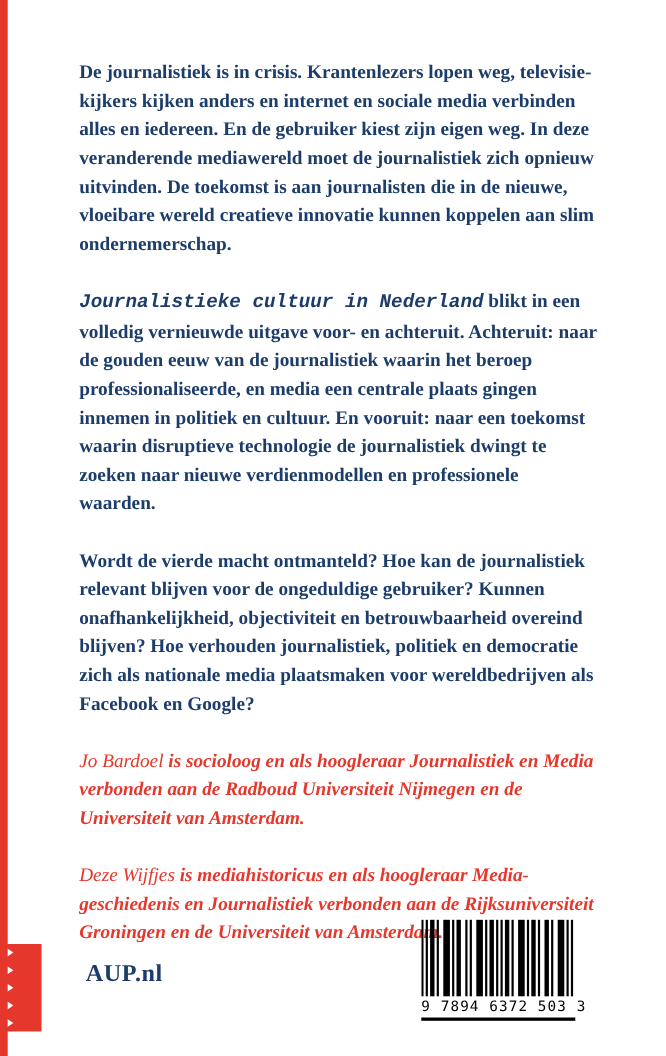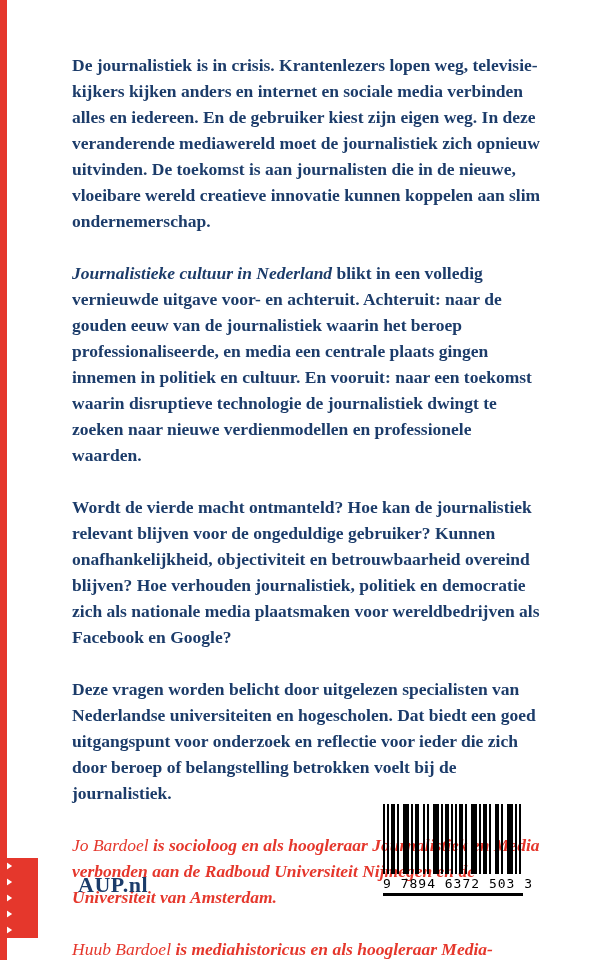--- a/index.html
+++ b/index.html
@@ -23,21 +23,21 @@
     right: 60px;
     top: 52px;
   }
   .body-par {
     margin: 0 0 26px 0;
     color: #1c3c6a;
     font-size: 17.5px;
     line-height: 26px;
     font-weight: 700;
   }
-  .body-par .lead-italic { font-style: italic; }
+  .body-par .lead-italic { font-style: italic; font-family: Liberation Mono, monospace; }
   .bio {
     margin: 0 0 26px 0;
     color: #e5372c;
     font-size: 17.5px;
     line-height: 26px;
     font-weight: 700;
     font-style: italic;
   }
   .bio .bio-name { font-weight: 400; }
   .aup-logo-mark {
@@ -59,21 +59,21 @@
     top: 872px;
     color: #1c3c6a;
     font-family: Liberation Serif, serif;
     font-weight: 700;
     font-size: 22px;
     letter-spacing: 0.5px;
   }
   .barcode-block {
     position: absolute;
     left: 383px;
-    top: 804px;
+    top: 836px;
     width: 140px;
   }
   .barcode-bars { display: block; width: 140px; height: 70px; }
   .barcode-number {
     margin-top: 2px;
     text-align: center;
     color: #000000;
     font-family: "DejaVu Sans Mono", monospace;
     font-size: 13px;
     letter-spacing: 1px;
@@ -94,25 +94,24 @@
   <div class="left-stripe"></div>
 
   <div class="content">
 
     <p class="body-par">De journalistiek is in crisis. Krantenlezers lopen weg, televisie-kijkers kijken anders en internet en sociale media verbinden alles en iedereen. En de gebruiker kiest zijn eigen weg. In deze veranderende mediawereld moet de journalistiek zich opnieuw uitvinden. De toekomst is aan journalisten die in de nieuwe, vloeibare wereld creatieve innovatie kunnen koppelen aan slim ondernemerschap.</p>
 
     <p class="body-par"><span class="lead-italic">Journalistieke cultuur in Nederland</span><span> blikt in een volledig vernieuwde uitgave voor- en achteruit. Achteruit: naar de gouden eeuw van de journalistiek waarin het beroep professionaliseerde, en media een centrale plaats gingen innemen in politiek en cultuur. En vooruit: naar een toekomst waarin disruptieve technologie de journalistiek dwingt te zoeken naar nieuwe verdienmodellen en professionele waarden.</span></p>
 
     <p class="body-par">Wordt de vierde macht ontmanteld? Hoe kan de journalistiek relevant blijven voor de ongeduldige gebruiker? Kunnen onafhankelijkheid, objectiviteit en betrouwbaarheid overeind blijven? Hoe verhouden journalistiek, politiek en democratie zich als nationale media plaatsmaken voor wereldbedrijven als Facebook en Google?</p>
 
-    <p class="body-par">Deze vragen worden belicht door uitgelezen specialisten van Nederlandse universiteiten en hogescholen. Dat biedt een goed uitgangspunt voor onderzoek en reflectie voor ieder die zich door beroep of belangstelling betrokken voelt bij de journalistiek.</p>
 
     <p class="bio"><span class="bio-name">Jo Bardoel</span><span> is socioloog en als hoogleraar Journalistiek en Media verbonden aan de Radboud Universiteit Nijmegen en de Universiteit van Amsterdam.</span></p>
 
-    <p class="bio"><span class="bio-name">Huub Bardoel</span><span> is mediahistoricus en als hoogleraar Media-geschiedenis en Journalistiek verbonden aan de Rijksuniversiteit Groningen en de Universiteit van Amsterdam.</span></p>
+    <p class="bio"><span class="bio-name">Deze Wijfjes</span><span> is mediahistoricus en als hoogleraar Media-geschiedenis en Journalistiek verbonden aan de Rijksuniversiteit Groningen en de Universiteit van Amsterdam.</span></p>
 
   </div>
 
   <div class="aup-logo-mark"></div>
 
   <div class="aup-text">AUP.nl</div>
 
   <div class="barcode-block">
     <svg class="barcode-bars" viewBox="0 0 140 70" preserveAspectRatio="none" xmlns="http://www.w3.org/2000/svg">
       <rect x="0" y="0" width="2" height="70" fill="#000"></rect>

